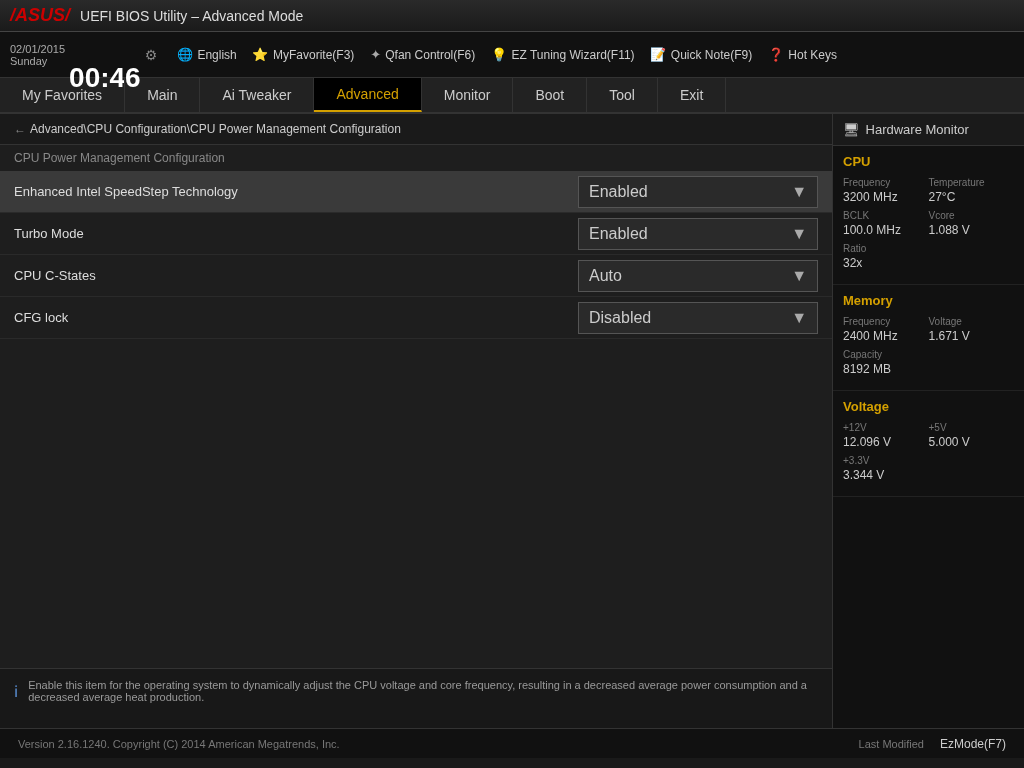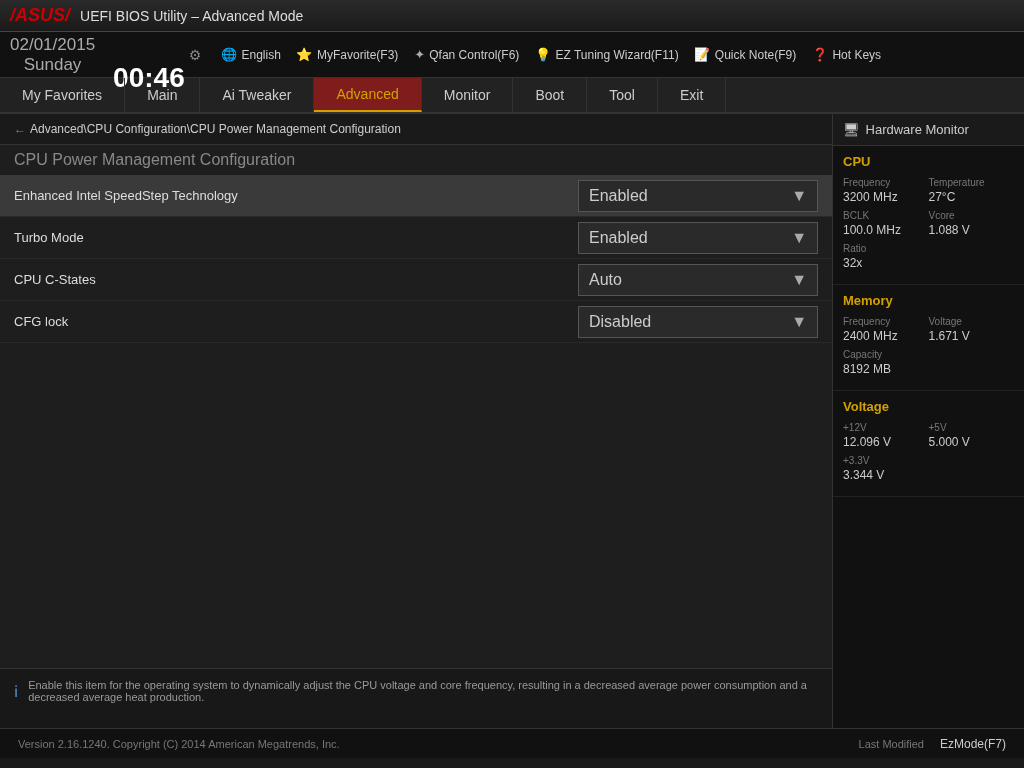--- a/index.html
+++ b/index.html
@@ -39,24 +39,23 @@
       background: #111;
       display: flex;
       align-items: center;
       padding: 4px 10px;
       height: 46px;
       border-bottom: 1px solid #333;
     }
     .date-block {
       display: flex;
       flex-direction: column;
-      margin-right: 18px;
-      font-size: 17px;
+      margin-right: 4px;
+      font-size: 11px;
       color: #aaa;
-      align-items: center;
     }
     .clock {
       font-size: 28px;
       font-weight: bold;
       color: #fff;
       margin-right: 4px;
       margin-top: 46px;
     }
     .gear-icon {
       color: #888;
@@ -94,21 +93,21 @@
       display: flex;
       align-items: center;
       font-size: 14px;
       color: #ccc;
       cursor: pointer;
       border-right: 1px solid #333;
     }
     .nav-item.active {
       color: #d4a000;
       border-bottom: 2px solid #d4a000;
-      background: #7f1d1d;
+      background: #000000;
     }
 
     
     .main-layout {
       display: flex;
       height: calc(768px - 38px - 46px - 40px - 30px);
     }
 
     
     .content-area {
@@ -126,21 +125,21 @@
       color: #ccc;
       display: flex;
       align-items: center;
       gap: 4px;
       border-bottom: 1px solid #333;
     }
     .breadcrumb-arrow { color: #888; }
 
     .section-title-bar {
       padding: 6px 14px;
-      font-size: 16px;
+      font-size: 12px;
       color: #888;
       background: #1e1e1e;
     }
 
     
     .settings-list {
       flex: 1;
     }
     .setting-row {
       display: flex;

